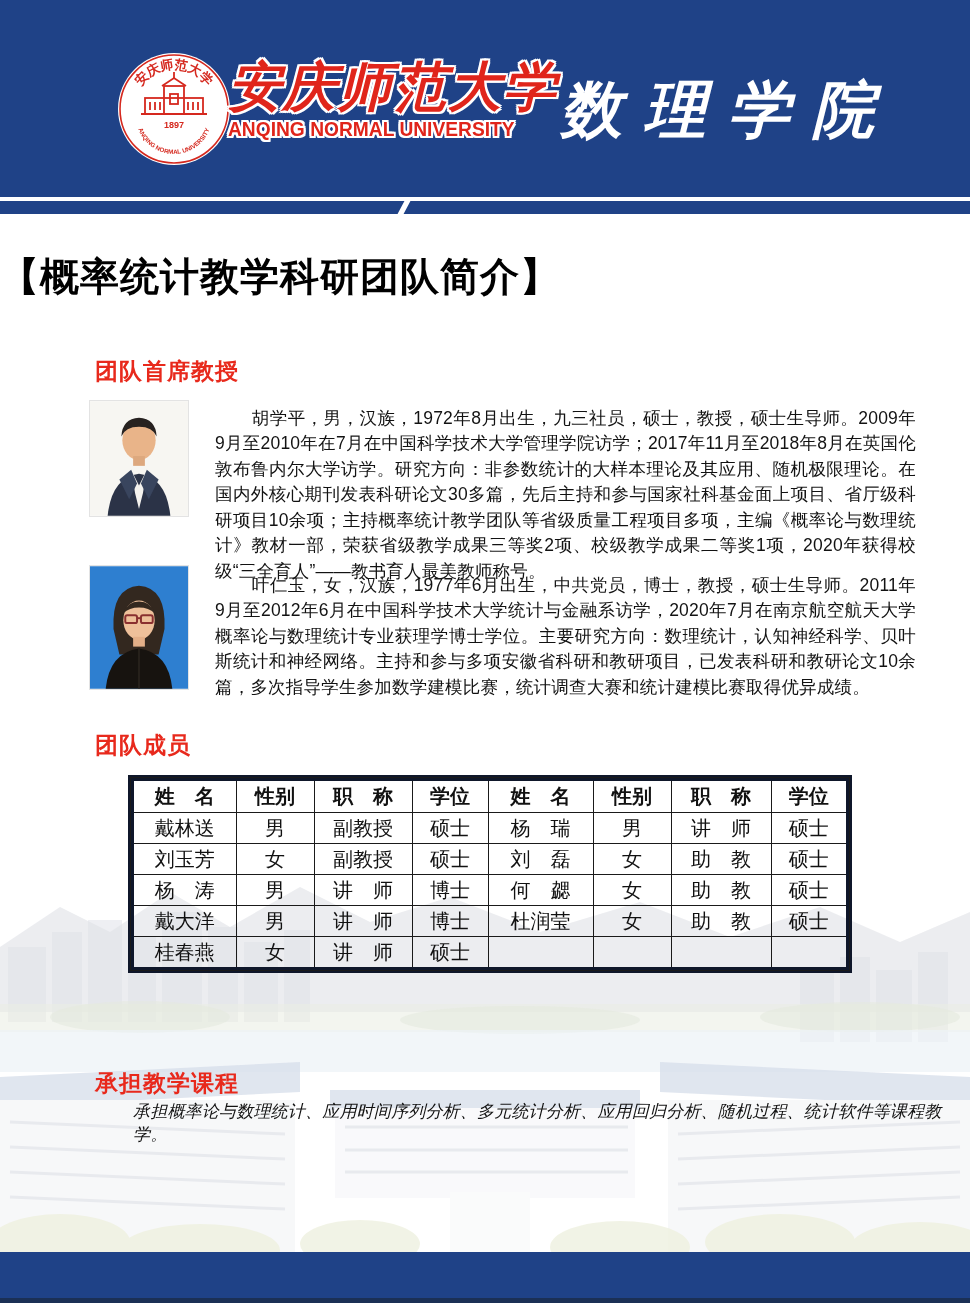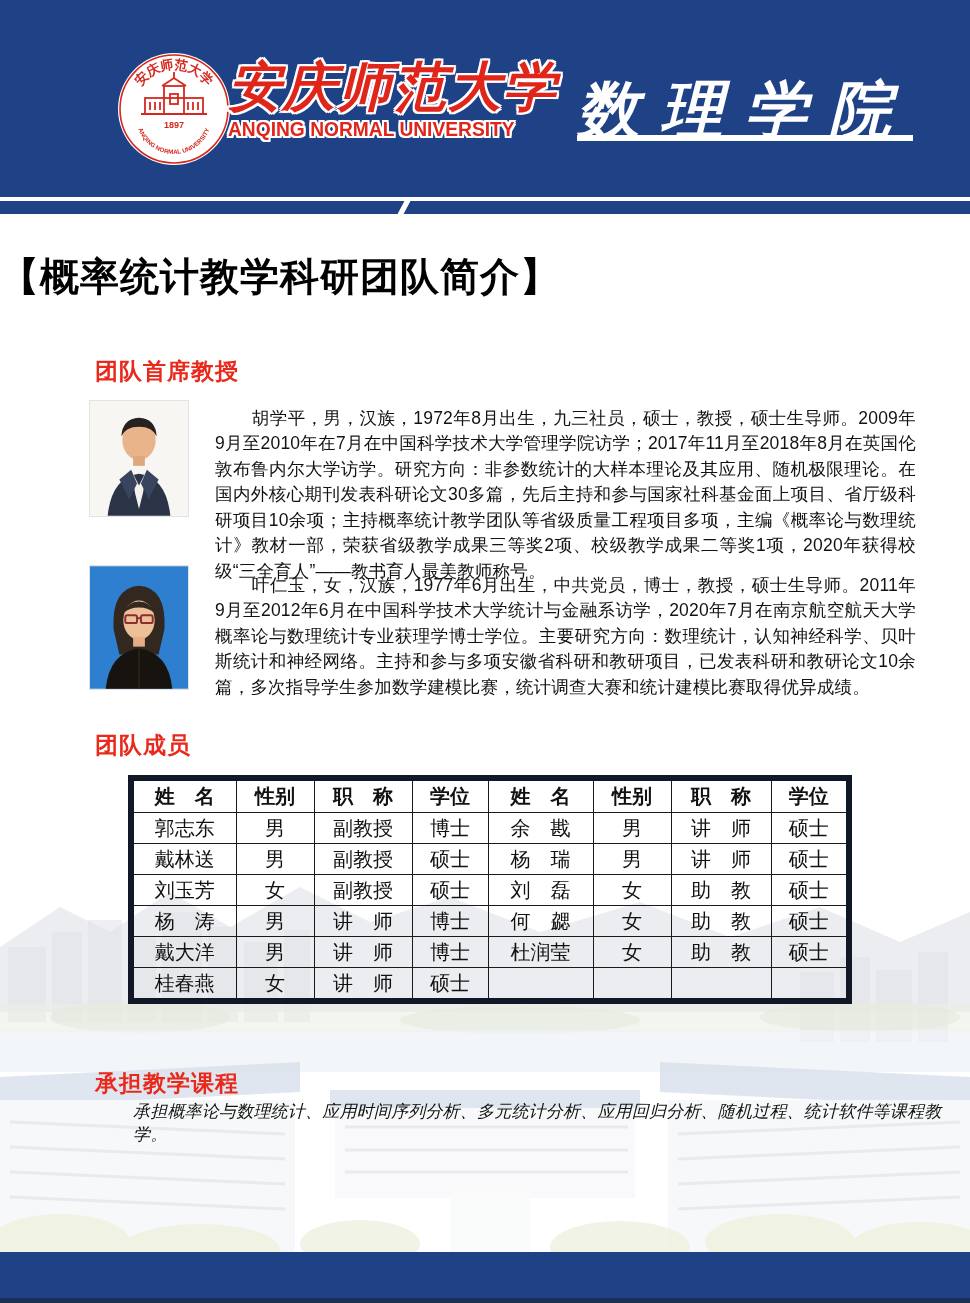--- a/index.html
+++ b/index.html
@@ -21,23 +21,23 @@
   .brand-cn{
     font-family:"DejaVu Serif",serif;font-style:italic;font-weight:bold;
     font-size:53px;line-height:56px;color:#e0251b;letter-spacing:2px;white-space:nowrap;
   }
   .brand-en{
     font-family:"Liberation Sans",sans-serif;font-weight:bold;
     font-size:20px;color:#e0251b;letter-spacing:0px;margin-top:4px;white-space:nowrap;
     transform:scaleX(.96);transform-origin:left;
   }
   .college{
-    position:absolute;left:560px;top:68px;width:370px;text-align:center;
+    position:absolute;left:560px;top:68px;width:370px;text-align:left;
     font-family:"DejaVu Serif",serif;font-style:italic;font-weight:bold;
-    font-size:62px;color:#fff;letter-spacing:22px;white-space:nowrap;text-decoration:underline;
+    font-size:62px;color:#fff;letter-spacing:22px;white-space:nowrap;
   }
   
   .page-title{
     position:absolute;left:0;top:250px;width:852px;text-align:left;
     font-size:39px;font-weight:bold;color:#000000;letter-spacing:1px;
   }
   .sec-head{
     position:absolute;left:95px;font-size:23px;font-weight:bold;color:#e8291c;letter-spacing:1px;
   }
   
@@ -224,30 +224,20 @@
           <th>姓　名</th>
           <th>性别</th>
           <th>职　称</th>
           <th>学位</th>
           <th>姓　名</th>
           <th>性别</th>
           <th>职　称</th>
           <th>学位</th>
         </tr>
         <tr>
-          <td>郭志东</td>
-          <td>男</td>
-          <td>副教授</td>
-          <td>博士</td>
-          <td>余　戡</td>
-          <td>男</td>
-          <td>讲　师</td>
-          <td>硕士</td>
-        </tr>
-        <tr>
           <td>戴林送</td>
           <td>男</td>
           <td>副教授</td>
           <td>硕士</td>
           <td>杨　瑞</td>
           <td>男</td>
           <td>讲　师</td>
           <td>硕士</td>
         </tr>
         <tr>

